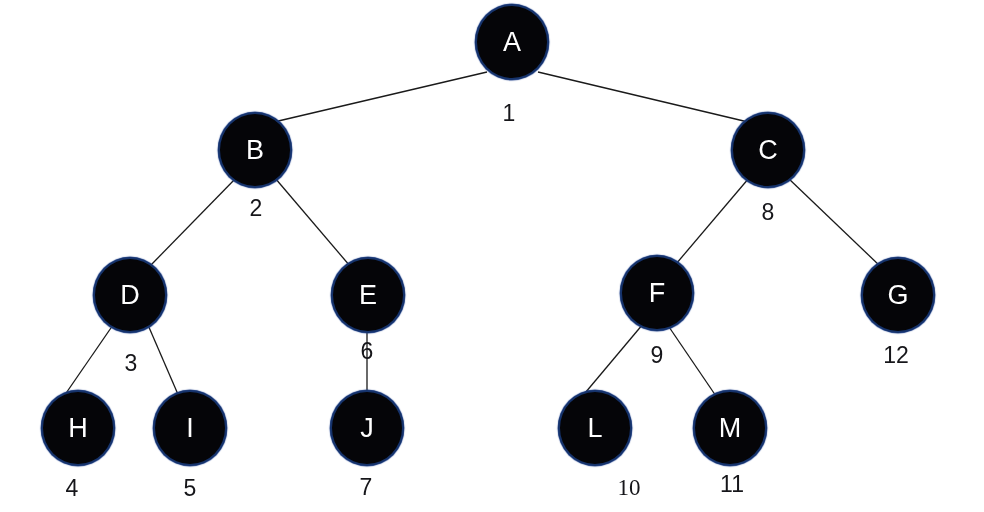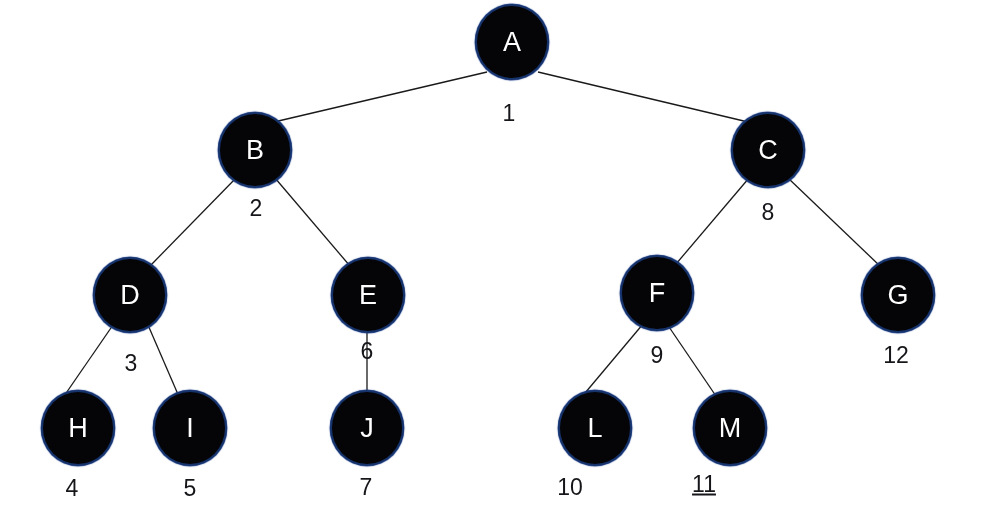--- a/index.html
+++ b/index.html
@@ -114,17 +114,17 @@
   <div id="label-layer">
       <div class="edge-label" style="left: 509px; top: 113px;">1</div>
       <div class="edge-label" style="left: 256px; top: 208px;">2</div>
       <div class="edge-label" style="left: 131px; top: 363px;">3</div>
       <div class="edge-label" style="left: 72px; top: 488px;">4</div>
       <div class="edge-label" style="left: 190px; top: 488px;">5</div>
       <div class="edge-label" style="left: 367px; top: 351px;">6</div>
       <div class="edge-label" style="left: 366px; top: 487px;">7</div>
       <div class="edge-label" style="left: 768px; top: 212px;">8</div>
       <div class="edge-label" style="left: 657px; top: 355px;">9</div>
-      <div class="edge-label" style="left: 570px; top: 487px;">10</div>
-      <div class="edge-label" style="left: 704px; top: 484px; text-decoration: underline;">11</div>
+      <div class="edge-label" style="left: 629px; top: 487px; font-family: Liberation Serif, serif;">10</div>
+      <div class="edge-label" style="left: 732px; top: 484px;">11</div>
       <div class="edge-label" style="left: 896px; top: 355px; text-align: center;">12</div>
     </div>
 </div>
 
 </body></html>

